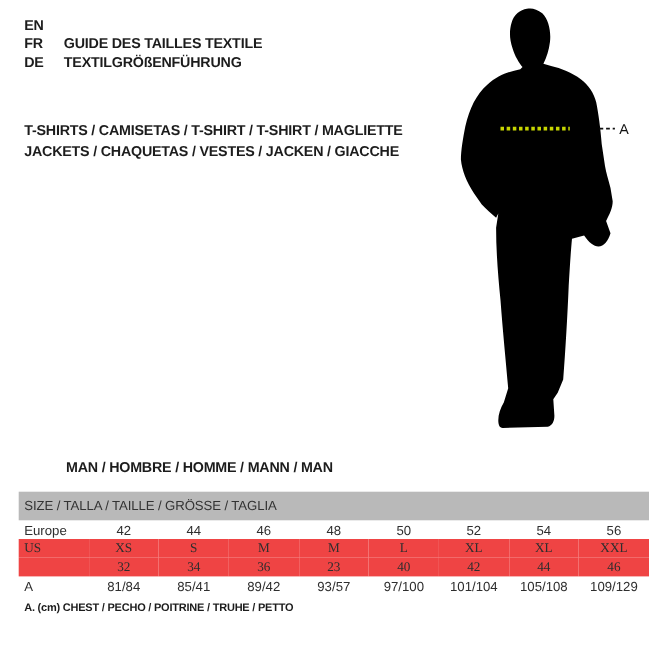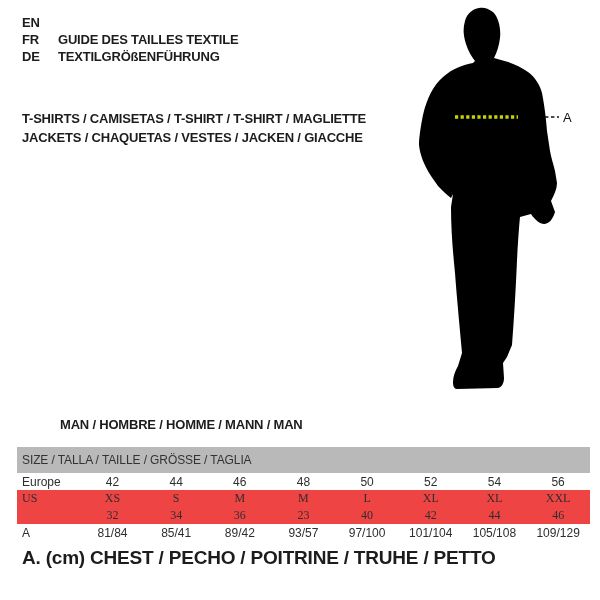--- a/index.html
+++ b/index.html
@@ -13,21 +13,21 @@
   .lang-row{display:flex;line-height:17px;font-size:13px;font-weight:bold;letter-spacing:-0.2px;}
   .lang-code{width:36px;flex:0 0 36px;}
   
   .cats{position:absolute;left:22px;top:110px;}
   .cat-line{font-size:13px;font-weight:bold;line-height:18.5px;letter-spacing:-0.2px;white-space:nowrap;}
   
   .figure-wrap{position:absolute;left:415px;top:5px;width:165px;height:390px;}
   .figure-wrap svg{display:block;width:165px;height:390px;}
   
   .section-title{position:absolute;left:22px;top:417px;font-size:13px;font-weight:bold;letter-spacing:-0.2px;margin-left:38px;}
-  .footnote{position:absolute;left:22px;top:547px;font-size:19px;font-weight:bold;letter-spacing:-0.2px;}
+  .footnote{position:absolute;left:22px;top:547px;font-size:10px;font-weight:bold;letter-spacing:-0.2px;}
   
   .size-table{
     position:absolute;left:17px;top:447px;width:573px;
     border-collapse:collapse;table-layout:fixed;
     font-size:12px;color:#2e2e2e;
   }
   .size-table th{
     height:26px;background:#b9b9b9;text-align:left;
     font-weight:normal;font-size:12px;color:#333333;
     padding:0 0 0 5px;letter-spacing:-0.1px;

